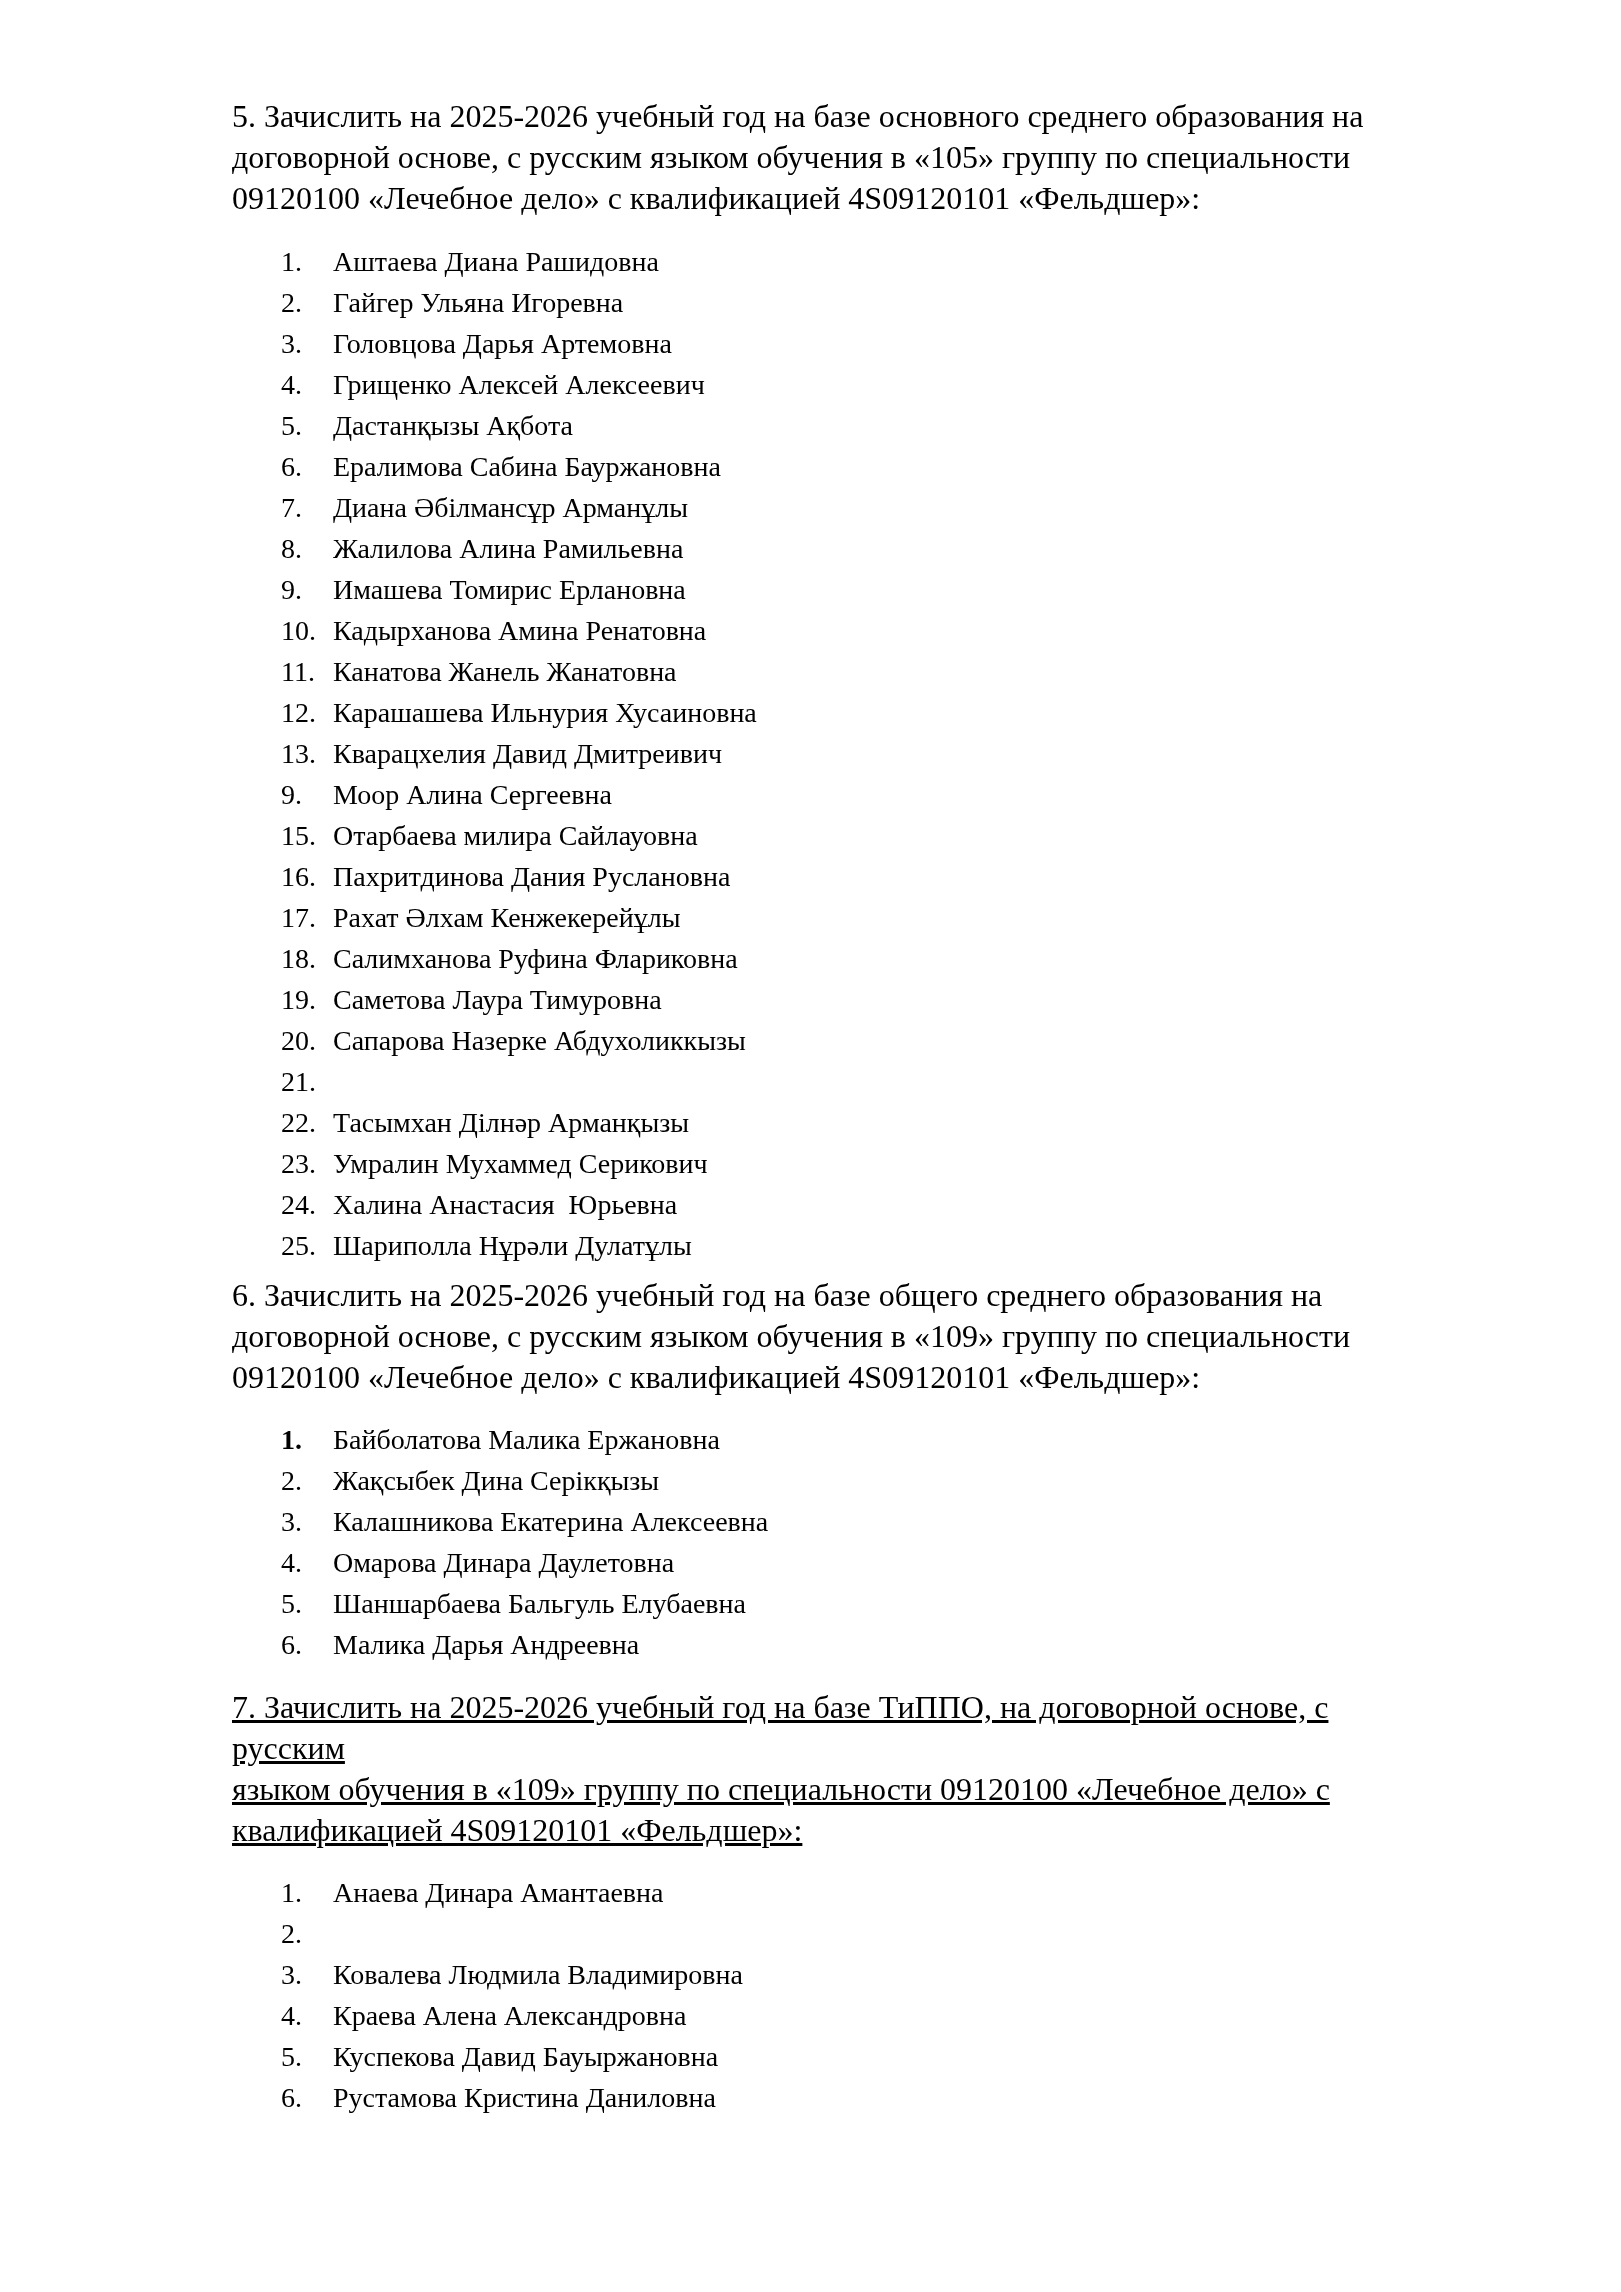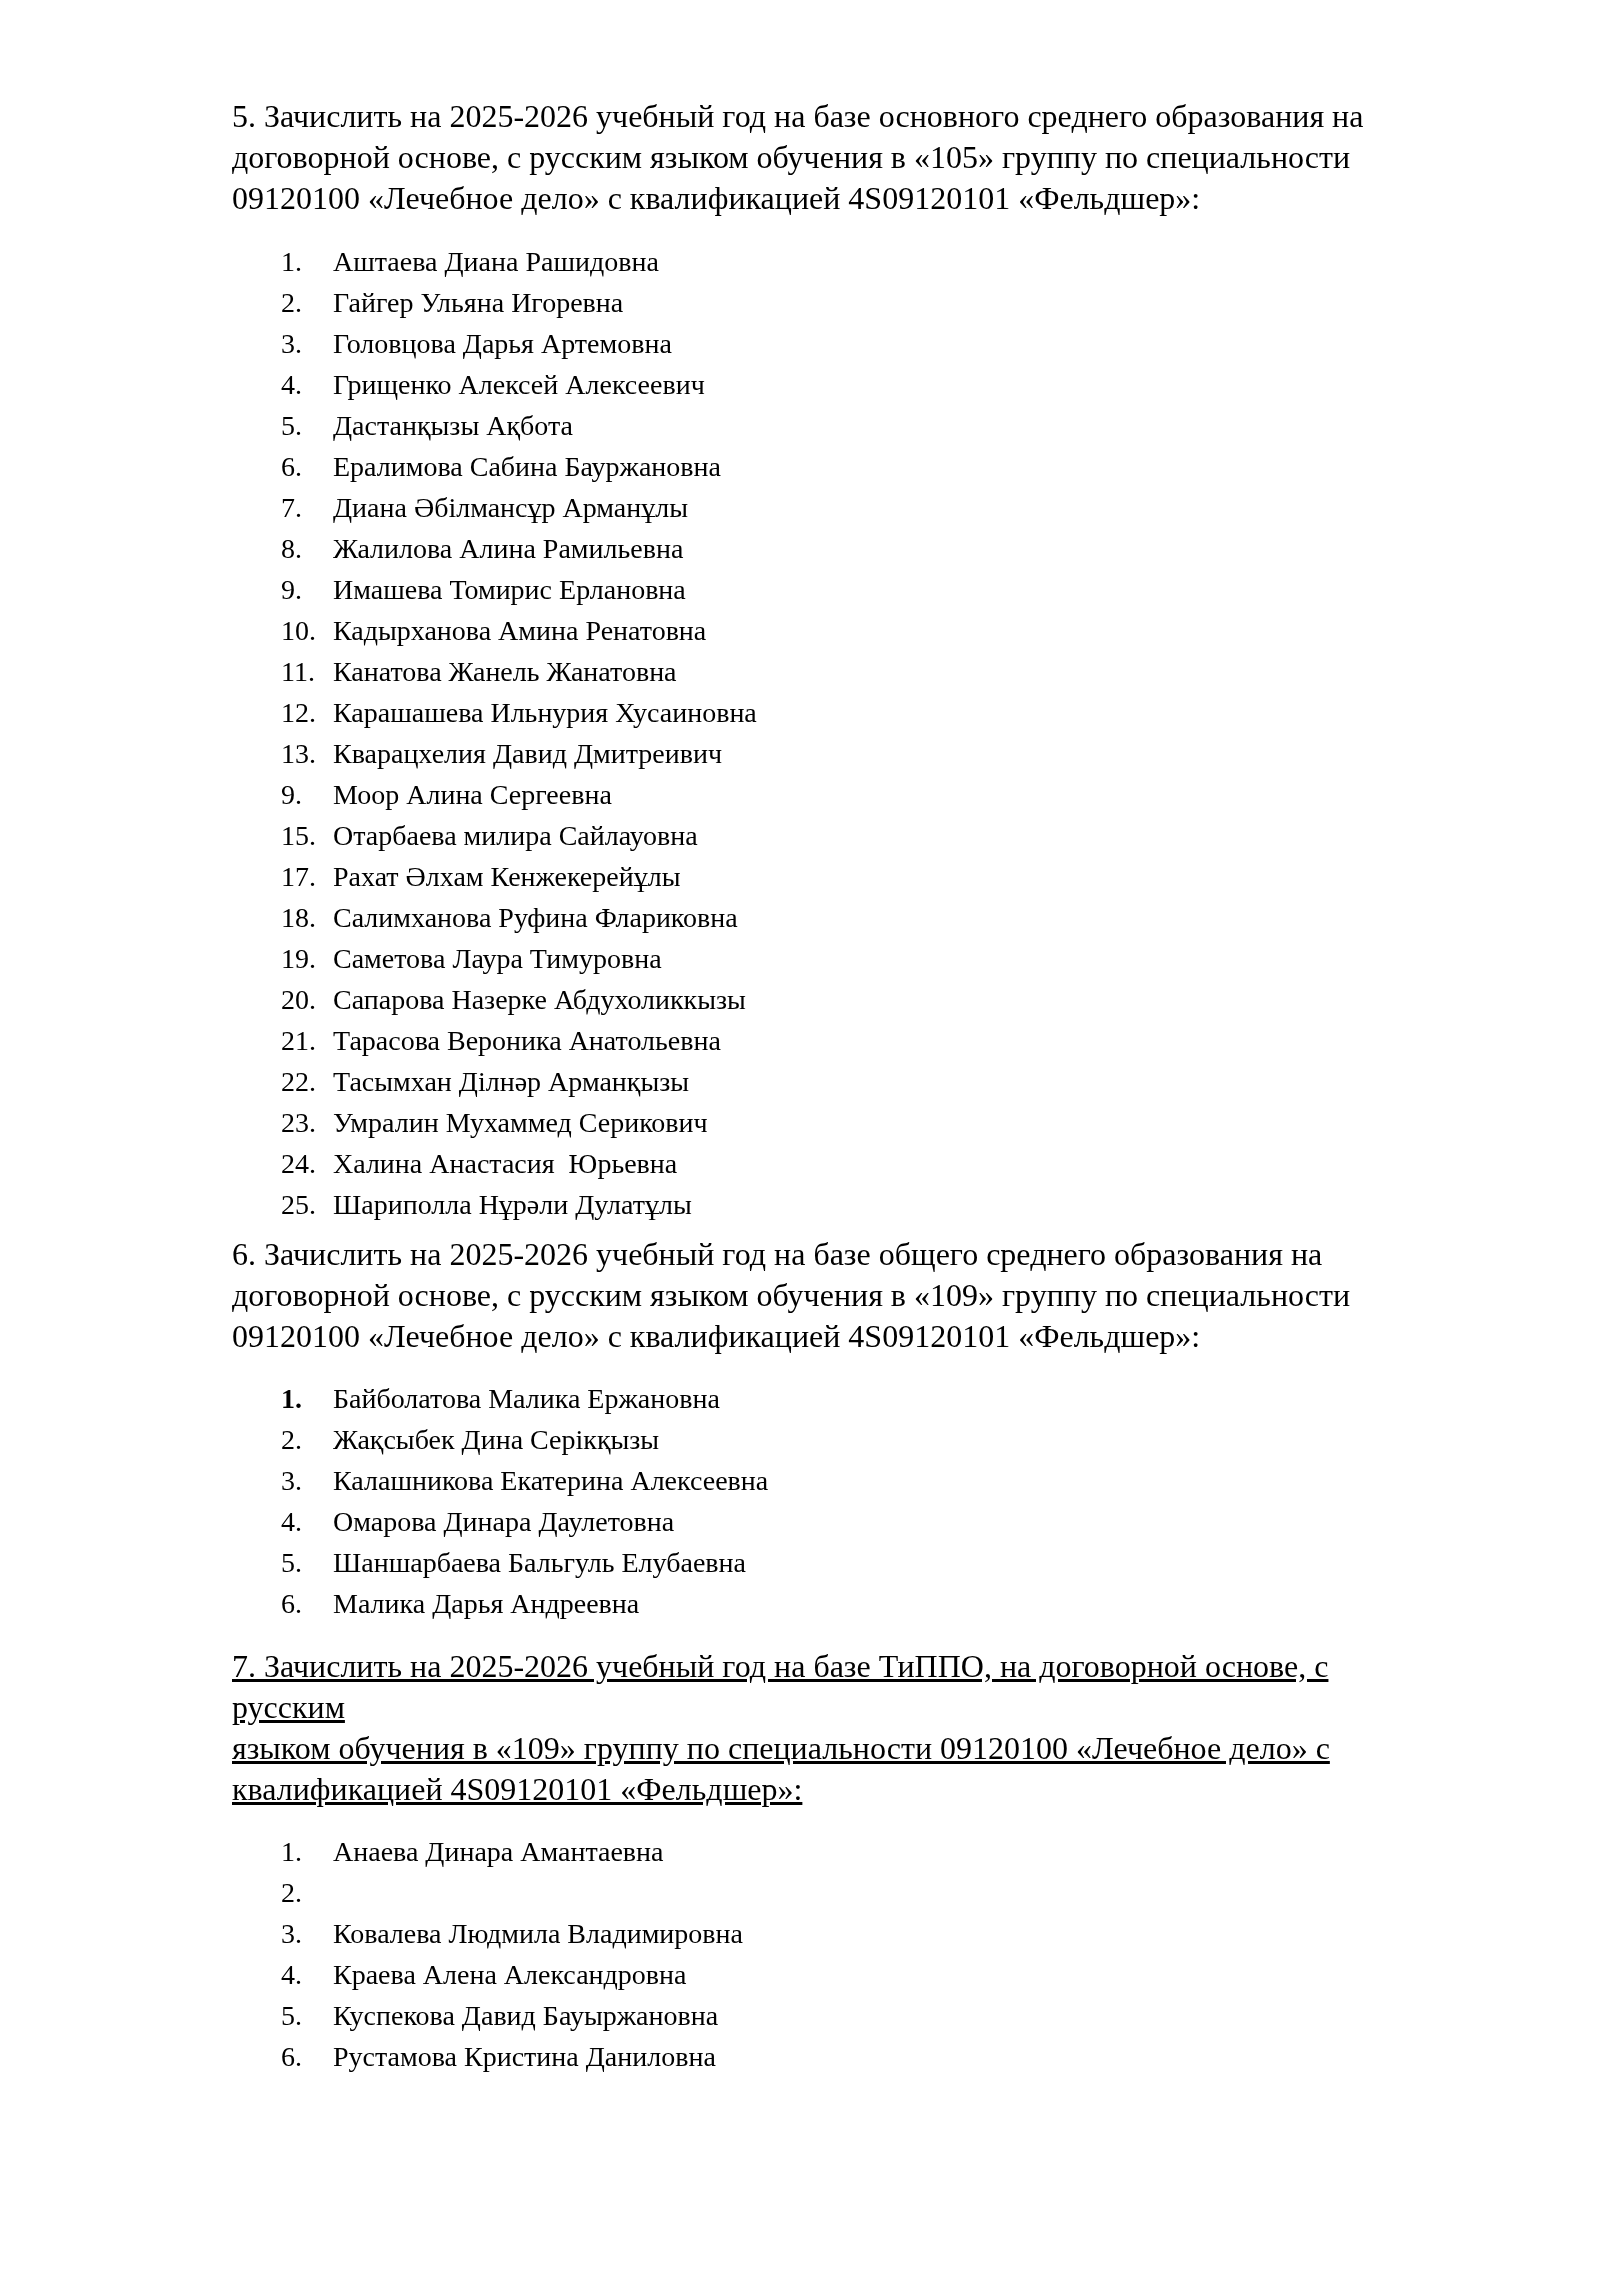--- a/index.html
+++ b/index.html
@@ -37,25 +37,26 @@
         <li class="li"><span class="num">6.</span><span class="name">Ералимова Сабина Бауржановна</span></li>
         <li class="li"><span class="num">7.</span><span class="name">Диана Әбілмансұр Арманұлы</span></li>
         <li class="li"><span class="num">8.</span><span class="name">Жалилова Алина Рамильевна</span></li>
         <li class="li"><span class="num">9.</span><span class="name">Имашева Томирис Ерлановна</span></li>
         <li class="li"><span class="num">10.</span><span class="name">Кадырханова Амина Ренатовна</span></li>
         <li class="li"><span class="num">11.</span><span class="name">Канатова Жанель Жанатовна</span></li>
         <li class="li"><span class="num">12.</span><span class="name">Карашашева Ильнурия Хусаиновна</span></li>
         <li class="li"><span class="num">13.</span><span class="name">Кварацхелия Давид Дмитреивич</span></li>
         <li class="li"><span class="num">9.</span><span class="name">Моор Алина Сергеевна</span></li>
         <li class="li"><span class="num">15.</span><span class="name">Отарбаева милира Сайлауовна</span></li>
+        <li class="li"><span class="num">16.</span><span class="name">Пахритдинова Дания Руслановна</span></li>
         <li class="li"><span class="num">17.</span><span class="name">Рахат Әлхам Кенжекерейұлы</span></li>
         <li class="li"><span class="num">18.</span><span class="name">Салимханова Руфина Флариковна</span></li>
         <li class="li"><span class="num">19.</span><span class="name">Саметова Лаура Тимуровна</span></li>
         <li class="li"><span class="num">20.</span><span class="name">Сапарова Назерке Абдухоликкызы</span></li>
-        <li class="li"><span class="num">21.</span><span class="name">Тарасова Вероника Анатольевна</span></li>
+        <li class="li"><span class="num">21.</span></li>
         <li class="li"><span class="num">22.</span><span class="name">Тасымхан Ділнәр Арманқызы</span></li>
         <li class="li"><span class="num">23.</span><span class="name">Умралин Мухаммед Серикович</span></li>
         <li class="li"><span class="num">24.</span><span class="name">Халина Анастасия  Юрьевна</span></li>
         <li class="li"><span class="num">25.</span><span class="name">Шариполла Нұрәли Дулатұлы</span></li>
       </ol>
   </div>
 
   <div id="s6" class="section">
     <p class="para">6. Зачислить на 2025-2026 учебный год на базе общего среднего образования на
 договорной основе, с русским языком обучения в «109» группу по специальности

